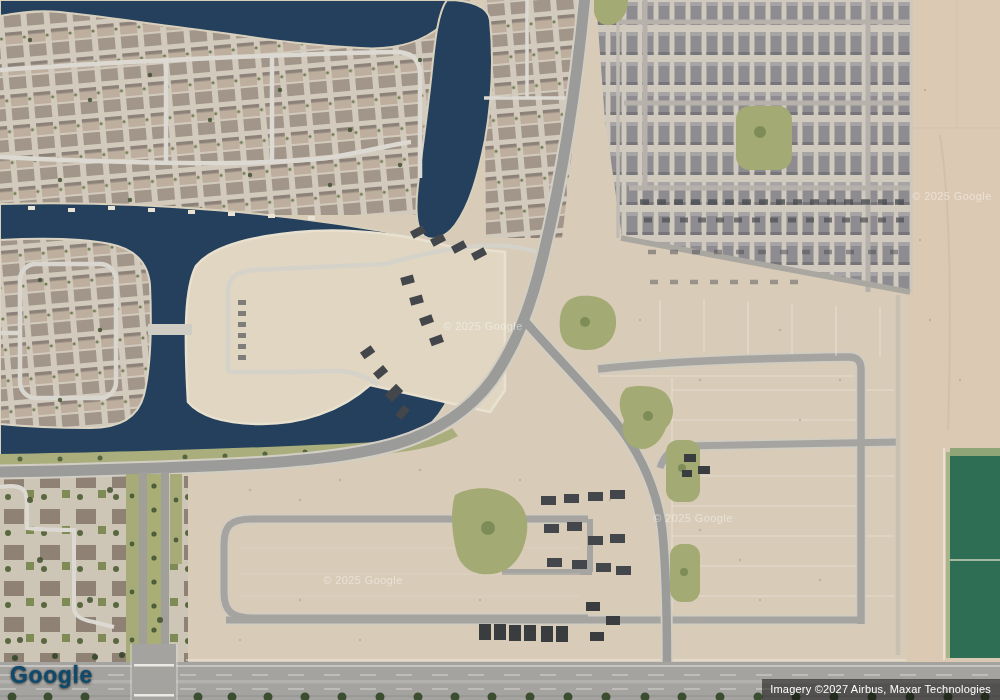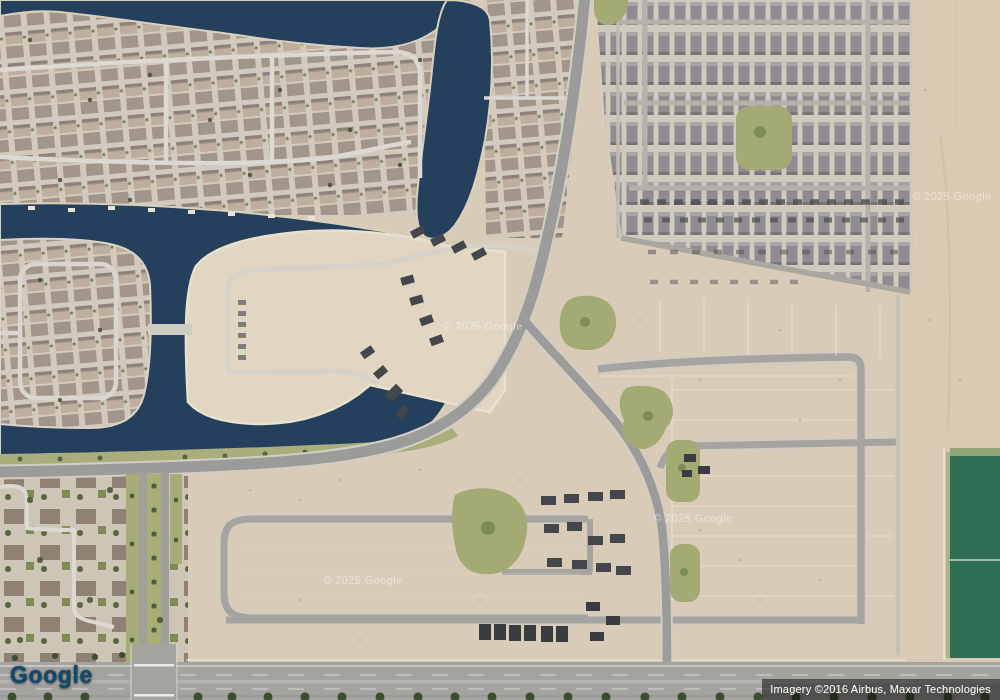--- a/index.html
+++ b/index.html
@@ -357,15 +357,15 @@
 </svg>
 
 <div style="position:absolute;inset:0;pointer-events:none;">
       <span class="watermark" style="left: 483px; top: 326px;">© 2025 Google</span>
       <span class="watermark" style="left: 363px; top: 580px;">© 2025 Google</span>
       <span class="watermark" style="left: 693px; top: 518px;">© 2025 Google</span>
       <span class="watermark" style="left: 952px; top: 196px;">© 2025 Google</span>
     </div>
 
 <div class="google-logo">Google</div>
-<div class="attribution">Imagery ©2016 Airbus, Maxar Technologies</div>
+<div class="attribution">Imagery ©2027 Airbus, Maxar Technologies</div>
 
 </div>
 
 </body></html>

